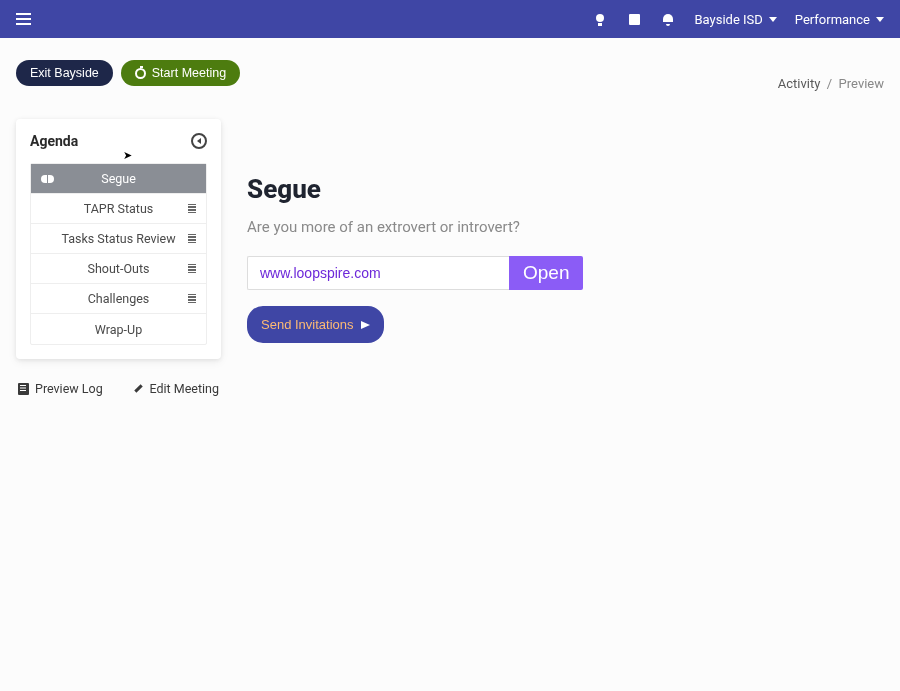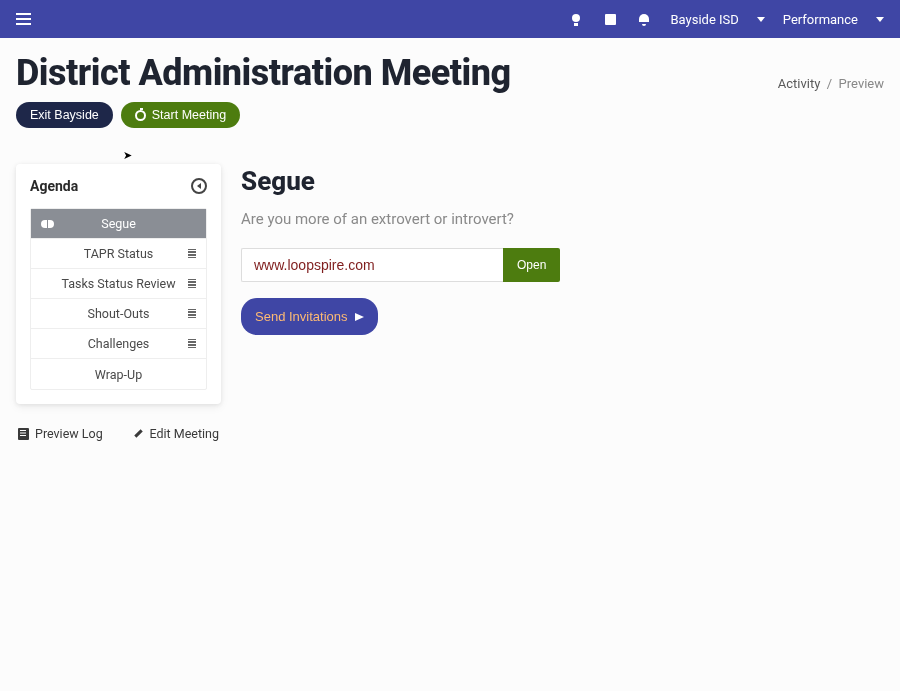--- a/index.html
+++ b/index.html
@@ -18,34 +18,34 @@
     align-items: center;
     padding: 0 16px;
     color: #fff;
     justify-content: space-between;
   }
   .navbar-left { display:flex; align-items:center; }
   .hamburger { display:flex; flex-direction:column; gap:3px; cursor:pointer; }
   .hamburger span { display:block; width:15px; height:2px; background:#fff; }
   .navbar-right { display:flex; align-items:center; gap:18px; font-size:13px; }
   .nav-icon { display:inline-flex; align-items:center; justify-content:center; width:16px; height:16px; }
-  .nav-drop { display:flex; align-items:center; gap:18px; cursor:pointer;justify-content:flex-end; }
+  .nav-drop { display:flex; align-items:center; gap:6px; cursor:pointer;justify-content:flex-end; }
   .chev { width:0; height:0; border-left:4px solid transparent; border-right:4px solid transparent; border-top:5px solid #fff; }
   .content { padding: 14px 16px; display:flex; flex-direction:column; }
   .page-header { display:flex; justify-content:space-between; align-items:flex-start; }
   .page-title { font-size:36px; font-weight:800; color:#1f2430; letter-spacing:-0.5px; }
   .breadcrumb { font-size:13px; color:#888; margin-top:24px; }
   .breadcrumb .link { color:#5a5a5a; }
   .actions { margin-top:8px; display:flex; gap:8px; }
   .btn { border:none; border-radius:16px; padding:6px 14px; font-size:12.5px; cursor:pointer; color:#fff; display:inline-flex; align-items:center; gap:6px; }
   .btn-dark { background:#1e2749; }
   .btn-primary { background:#4d7c0f; }
   .stopwatch { width:11px; height:11px; border:2px solid #fff; border-radius:50%; position:relative; }
   .stopwatch::after { content:""; position:absolute; top:-4px; left:3px; width:3px; height:2px; background:#fff; }
-  .body-row { display:flex; gap:20px; margin-top:36px; align-items:flex-start; }
+  .body-row { display:flex; gap:26px; margin-top:28px; align-items:center; }
   .agenda-card {
     width:205px; background:#fff; border-radius:4px;
     box-shadow: 0 1px 4px rgba(0,0,0,0.08), 0 3px 10px rgba(0,0,0,0.06);
     padding:14px;
   }
   .agenda-head { display:flex; justify-content:space-between; align-items:center; margin-bottom:14px; }
   .agenda-title { font-weight:700; font-size:14px; color:#2a2a2a; }
   .back-circle { width:16px; height:16px; border:2px solid #444; border-radius:50%; display:flex; align-items:center; justify-content:center; }
   .back-circle span { width:0;height:0;border-top:3px solid transparent;border-bottom:3px solid transparent;border-right:4px solid #444; margin-left:-1px;}
   .agenda-list { border:1px solid #eee; border-radius:2px; }
@@ -65,22 +65,22 @@
   .agenda-footer { display:flex; justify-content:space-between; margin-top:22px; font-size:12.5px; color:#3a3a3a; padding:0 2px;}
   .footer-link { display:flex; align-items:center; gap:6px; cursor:pointer;}
   .log-icon { width:11px; height:12px; background:#3a3a3a; border-radius:1px; position:relative;}
   .log-icon::after { content:""; position:absolute; left:2px; top:2px; width:6px; height:1.5px; background:#fff; box-shadow:0 2.5px 0 #fff, 0 5px 0 #fff;}
   .pencil { width:11px; height:11px; position:relative; }
   .pencil::before { content:""; position:absolute; width:9px; height:3px; background:#3a3a3a; transform:rotate(-45deg); top:4px; left:1px;}
   .main-col { flex:1; padding-top:2px;}
   .section-title { font-size:26px; font-weight:800; color:#1f2430; margin-bottom:14px;}
   .question { font-size:15px; color:#8a8a8a; margin-bottom:20px; }
   .url-row { display:flex; }
-  .url-input { width:262px; height:34px; border:1px solid #ddd; border-right:none; padding:0 12px; font-size:14px; color:#7f1d1d; outline:none; border-radius:2px 0 0 2px;}
-  .open-btn { height:34px; background:#4d7c0f; color:#fff; border:none; padding:0 14px; font-size:12px; cursor:pointer; border-radius:0 2px 2px 0;}
+  .url-input { width:262px; height:34px; border:1px solid #ddd; border-right:none; padding:0 12px; font-size:14px; color:#6d28d9; outline:none; border-radius:2px 0 0 2px;}
+  .open-btn { height:34px; background:#8b5cf6; color:#fff; border:none; padding:0 14px; font-size:19px; cursor:pointer; border-radius:0 2px 2px 0;}
   .send-btn { margin-top:16px; background:#3f46a5; color:#fdba74; border:none; border-radius:16px; padding:11px 14px; font-size:13px; cursor:pointer; display:inline-flex; align-items:center; gap:7px;}
   .plane { width:0;height:0; border-left:9px solid #fff; border-top:4px solid transparent; border-bottom:4px solid transparent; transform:rotate(0deg);}
   .bell { width:10px;height:11px; position:relative;}
   .bell::before{content:"";position:absolute;width:10px;height:8px;background:#fff;border-radius:5px 5px 0 0;top:0;}
   .bell::after{content:"";position:absolute;width:4px;height:2px;background:#fff;border-radius:0 0 2px 2px;bottom:-1px;left:3px;}
   .bulb { width:8px;height:11px;position:relative;}
   .bulb::before{content:"";position:absolute;width:8px;height:8px;background:#fff;border-radius:50%;}
   .bulb::after{content:"";position:absolute;width:4px;height:3px;background:#fff;bottom:-1px;left:2px;}
   .puzzle{width:11px;height:11px;position:relative;}
   .puzzle::before{content:"";position:absolute;width:11px;height:11px;background:#fff;border-radius:1px;}
@@ -114,21 +114,20 @@
     <div class="nav-drop">
       <span>Performance</span>
       <span class="chev"></span>
     </div>
   </div>
 </div>
 
 <div class="content">
   <div class="page-header">
     <div>
-      <h1 class="page-title">District Administration Meeting</h1>
       <div class="actions">
         <button class="btn btn-dark">
           <span>Exit Bayside</span>
         </button>
         <button class="btn btn-primary">
           <span class="stopwatch"></span>
           <span>Start Meeting</span>
         </button>
       </div>
     </div>

